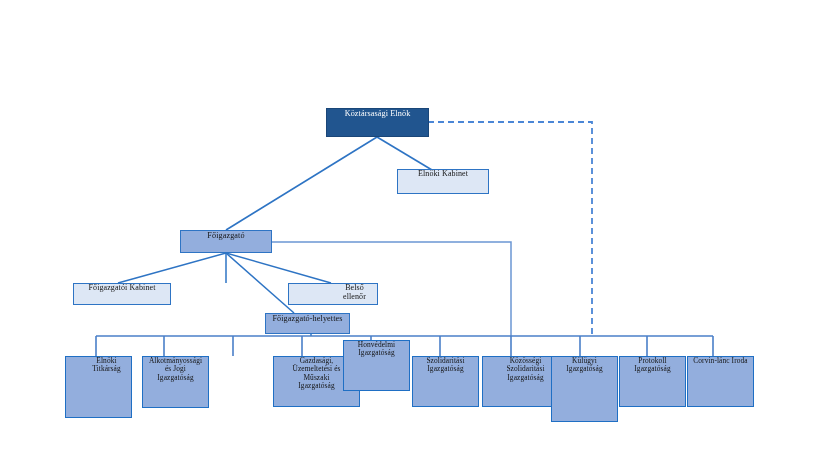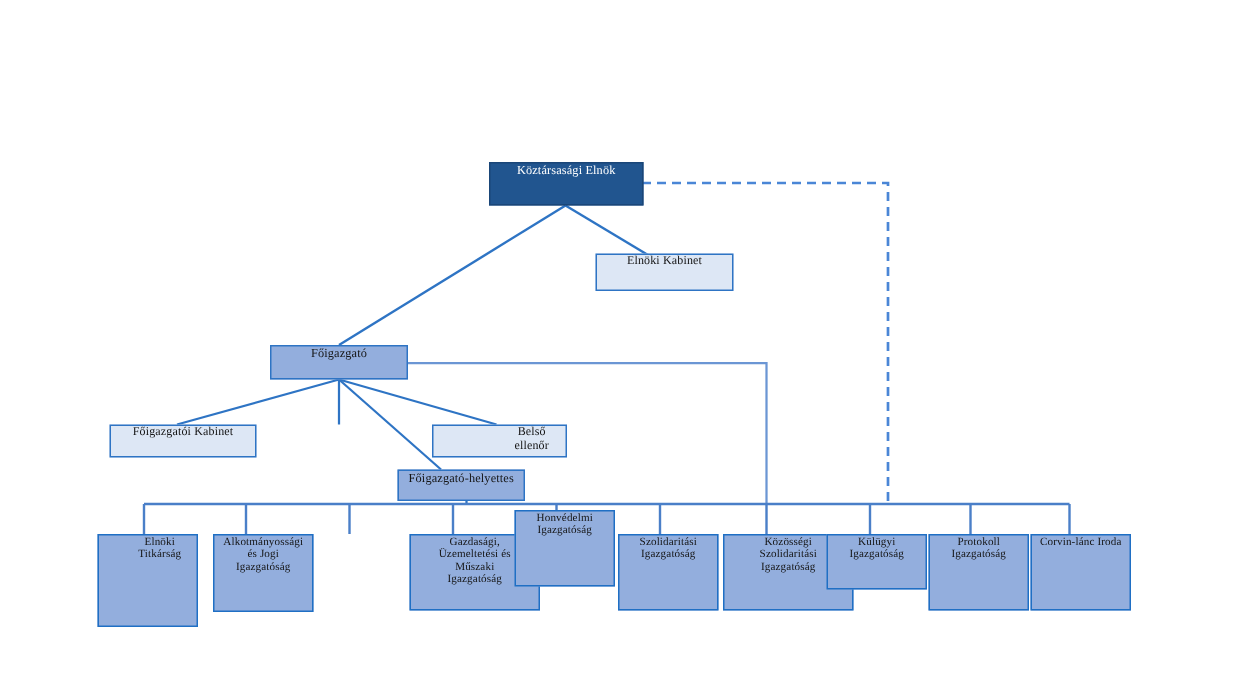--- a/index.html
+++ b/index.html
@@ -147,21 +147,21 @@
   </div>
   <div class="node lvl-dir" style="left:412px; top:356px; width:67px; height:51px;">
     <span>Szolidaritási
 Igazgatóság</span>
   </div>
   <div class="node lvl-dir" style="left:482px; top:356px; width:87px; height:51px;">
     <span>Közösségi
 Szolidaritási
 Igazgatóság</span>
   </div>
-  <div class="node lvl-dir" style="left:551px; top:356px; width:67px; height:37px;">
+  <div class="node lvl-dir" style="left:551px; top:356px; width:67px; height:66px;">
     <span>Külügyi
 Igazgatóság</span>
   </div>
   <div class="node lvl-dir" style="left:619px; top:356px; width:67px; height:51px;">
     <span>Protokoll
 Igazgatóság</span>
   </div>
   <div class="node lvl-dir" style="left:687px; top:356px; width:67px; height:51px;">
     <span>Corvin-lánc Iroda</span>
   </div>

